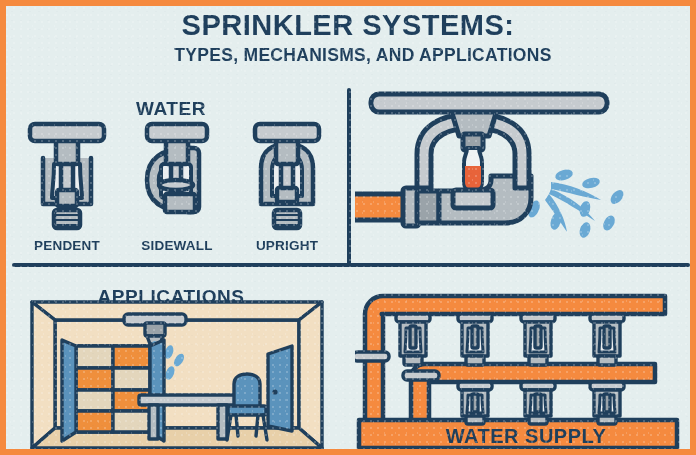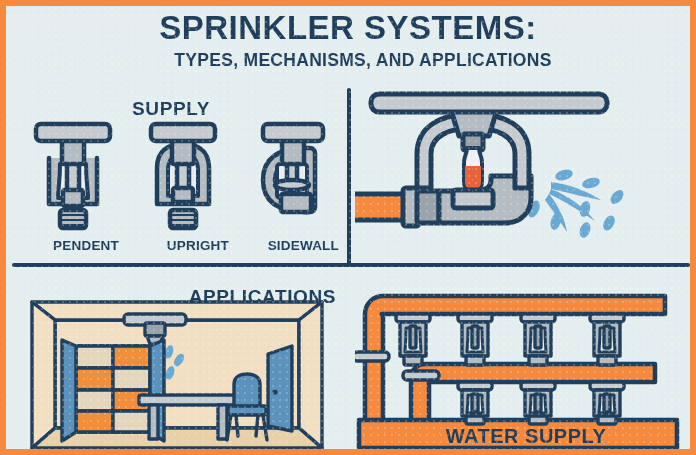--- a/index.html
+++ b/index.html
@@ -31,21 +31,21 @@
   }
 
   
   .header {
     position: absolute;
     left: 0; top: 4px;
     width: 684px;
     text-align: center;
   }
   .title-main {
-    font-size: 33px;
+    font-size: 29px;
     font-weight: bold;
     letter-spacing: .5px;
     color: #1f3f5c;
     line-height: 1.08;
     margin: 0;
   }
   .title-sub {
     font-size: 17.5px;
     font-weight: bold;
     letter-spacing: .3px;
@@ -78,42 +78,42 @@
   
   .section-label {
     position: absolute;
     font-size: 19px;
     font-weight: bold;
     letter-spacing: .6px;
     color: #1f3f5c;
     text-align: center;
   }
   #label-types  { left: 0;  top: 92px;  width: 330px; }
-  #label-apps   { left: 0;  top: 280px; width: 330px; text-align: right; }
+  #label-apps   { left: 0;  top: 280px; width: 330px; }
 
   
   .panel { position: absolute; }
   #panel-types      { left: 6px;   top: 112px; width: 330px; height: 142px; }
   #panel-mechanism  { left: 349px; top: 84px;  width: 341px; height: 172px; }
   #panel-apps       { left: 6px;   top: 292px; width: 330px; height: 157px; }
   #panel-supply     { left: 349px; top: 262px; width: 341px; height: 175px; }
 
   
   .types-row {
     position: absolute;
     left: 0; top: 0;
     width: 330px; height: 142px;
     display: flex;
     justify-content: space-around;
     align-items: flex-start;
   }
   .type-item {
     display: flex;
     flex-direction: column;
-    align-items: flex-end;
+    align-items: center;
     width: 104px;
   }
   .type-label {
     margin-top: 2px;
     font-size: 13.5px;
     font-weight: bold;
     letter-spacing: .2px;
     color: #1f3f5c;
     white-space: nowrap;
   }
@@ -126,21 +126,21 @@
 <div id="infographic">
 
   <div class="header">
     <div class="title-main">SPRINKLER SYSTEMS:</div>
     <div class="title-sub">TYPES, MECHANISMS, AND APPLICATIONS</div>
   </div>
 
   <div class="divider-h"></div>
   <div class="divider-v"></div>
 
-  <div class="section-label" id="label-types">SUPPLY</div>
+  <div class="section-label" id="label-types">WATER</div>
   <div class="section-label" id="label-apps">APPLICATIONS</div>
 
   <div class="panel" id="panel-types">
     <div class="types-row">
 
       <div class="type-item">
         <span>
           <svg width="92" height="118" viewBox="0 0 92 118">
             <g stroke="#1f3f5c" stroke-width="4.5" stroke-linejoin="round" stroke-linecap="round">
 
@@ -161,62 +161,62 @@
           </svg>
         </span>
         <span class="type-label">PENDENT</span>
       </div>
 
       <div class="type-item">
         <span>
           <svg width="92" height="118" viewBox="0 0 92 118">
             <g stroke="#1f3f5c" stroke-width="4.5" stroke-linejoin="round" stroke-linecap="round">
 
+              <path d="M60 30 C26 30 16 44 16 62 C16 80 26 94 60 94 L60 82 C36 82 28 74 28 62 C28 50 36 42 60 42 Z" fill="#b4bcc1"></path>
+              <rect x="52" y="30" width="16" height="64" rx="5" fill="#b4bcc1"></rect>
+
+              <rect x="30" y="46" width="30" height="34" rx="3" fill="#e9edef" stroke-width="4"></rect>
+
+              <rect x="40" y="44" width="10" height="32" rx="2" fill="#c6cbcf"></rect>
+
+              <ellipse cx="45" cy="67" rx="17" ry="5" fill="#c6cbcf"></ellipse>
+
+              <rect x="34" y="76" width="30" height="18" rx="2" fill="#b4bcc1"></rect>
+
+              <rect x="35" y="22" width="22" height="24" rx="2" fill="#b4bcc1"></rect>
+
+              <rect x="16" y="6" width="60" height="17" rx="5" fill="#c6cbcf"></rect>
+            </g>
+          </svg>
+        </span>
+        <span class="type-label">SIDEWALL</span>
+      </div>
+
+      <div class="type-item">
+        <span>
+          <svg width="92" height="118" viewBox="0 0 92 118">
+            <g stroke="#1f3f5c" stroke-width="4.5" stroke-linejoin="round" stroke-linecap="round">
+
               <rect x="33" y="92" width="26" height="18" rx="3" fill="#b4bcc1"></rect>
               <path d="M33 97 H59 M33 102 H59 M33 107 H59" stroke-width="2.2" fill="none"></path>
 
               <path d="M20 50 C20 32 32 26 46 26 C60 26 72 32 72 50 C72 68 72 76 72 86 H20 C20 76 20 68 20 50 Z" fill="#b4bcc1"></path>
 
               <path d="M31 52 C31 40 38 36 46 36 C54 36 61 40 61 52 C61 64 61 70 61 78 H31 C31 70 31 64 31 52 Z" fill="#e9edef" stroke-width="4"></path>
 
               <rect x="40" y="44" width="12" height="32" rx="2" fill="#c6cbcf"></rect>
               <rect x="36" y="70" width="20" height="14" rx="2" fill="#b4bcc1"></rect>
 
               <rect x="35" y="22" width="22" height="24" rx="2" fill="#b4bcc1"></rect>
 
               <rect x="14" y="6" width="64" height="17" rx="5" fill="#c6cbcf"></rect>
             </g>
           </svg>
         </span>
         <span class="type-label">UPRIGHT</span>
-      </div>
-
-      <div class="type-item">
-        <span>
-          <svg width="92" height="118" viewBox="0 0 92 118">
-            <g stroke="#1f3f5c" stroke-width="4.5" stroke-linejoin="round" stroke-linecap="round">
-
-              <path d="M60 30 C26 30 16 44 16 62 C16 80 26 94 60 94 L60 82 C36 82 28 74 28 62 C28 50 36 42 60 42 Z" fill="#b4bcc1"></path>
-              <rect x="52" y="30" width="16" height="64" rx="5" fill="#b4bcc1"></rect>
-
-              <rect x="30" y="46" width="30" height="34" rx="3" fill="#e9edef" stroke-width="4"></rect>
-
-              <rect x="40" y="44" width="10" height="32" rx="2" fill="#c6cbcf"></rect>
-
-              <ellipse cx="45" cy="67" rx="17" ry="5" fill="#c6cbcf"></ellipse>
-
-              <rect x="34" y="76" width="30" height="18" rx="2" fill="#b4bcc1"></rect>
-
-              <rect x="35" y="22" width="22" height="24" rx="2" fill="#b4bcc1"></rect>
-
-              <rect x="16" y="6" width="60" height="17" rx="5" fill="#c6cbcf"></rect>
-            </g>
-          </svg>
-        </span>
-        <span class="type-label">SIDEWALL</span>
       </div>
 
     </div>
   </div>
 
   <div class="panel" id="panel-mechanism">
     <span>
       <svg width="341" height="172" viewBox="0 0 341 172">
 
         <g fill="#6aa9d4">

